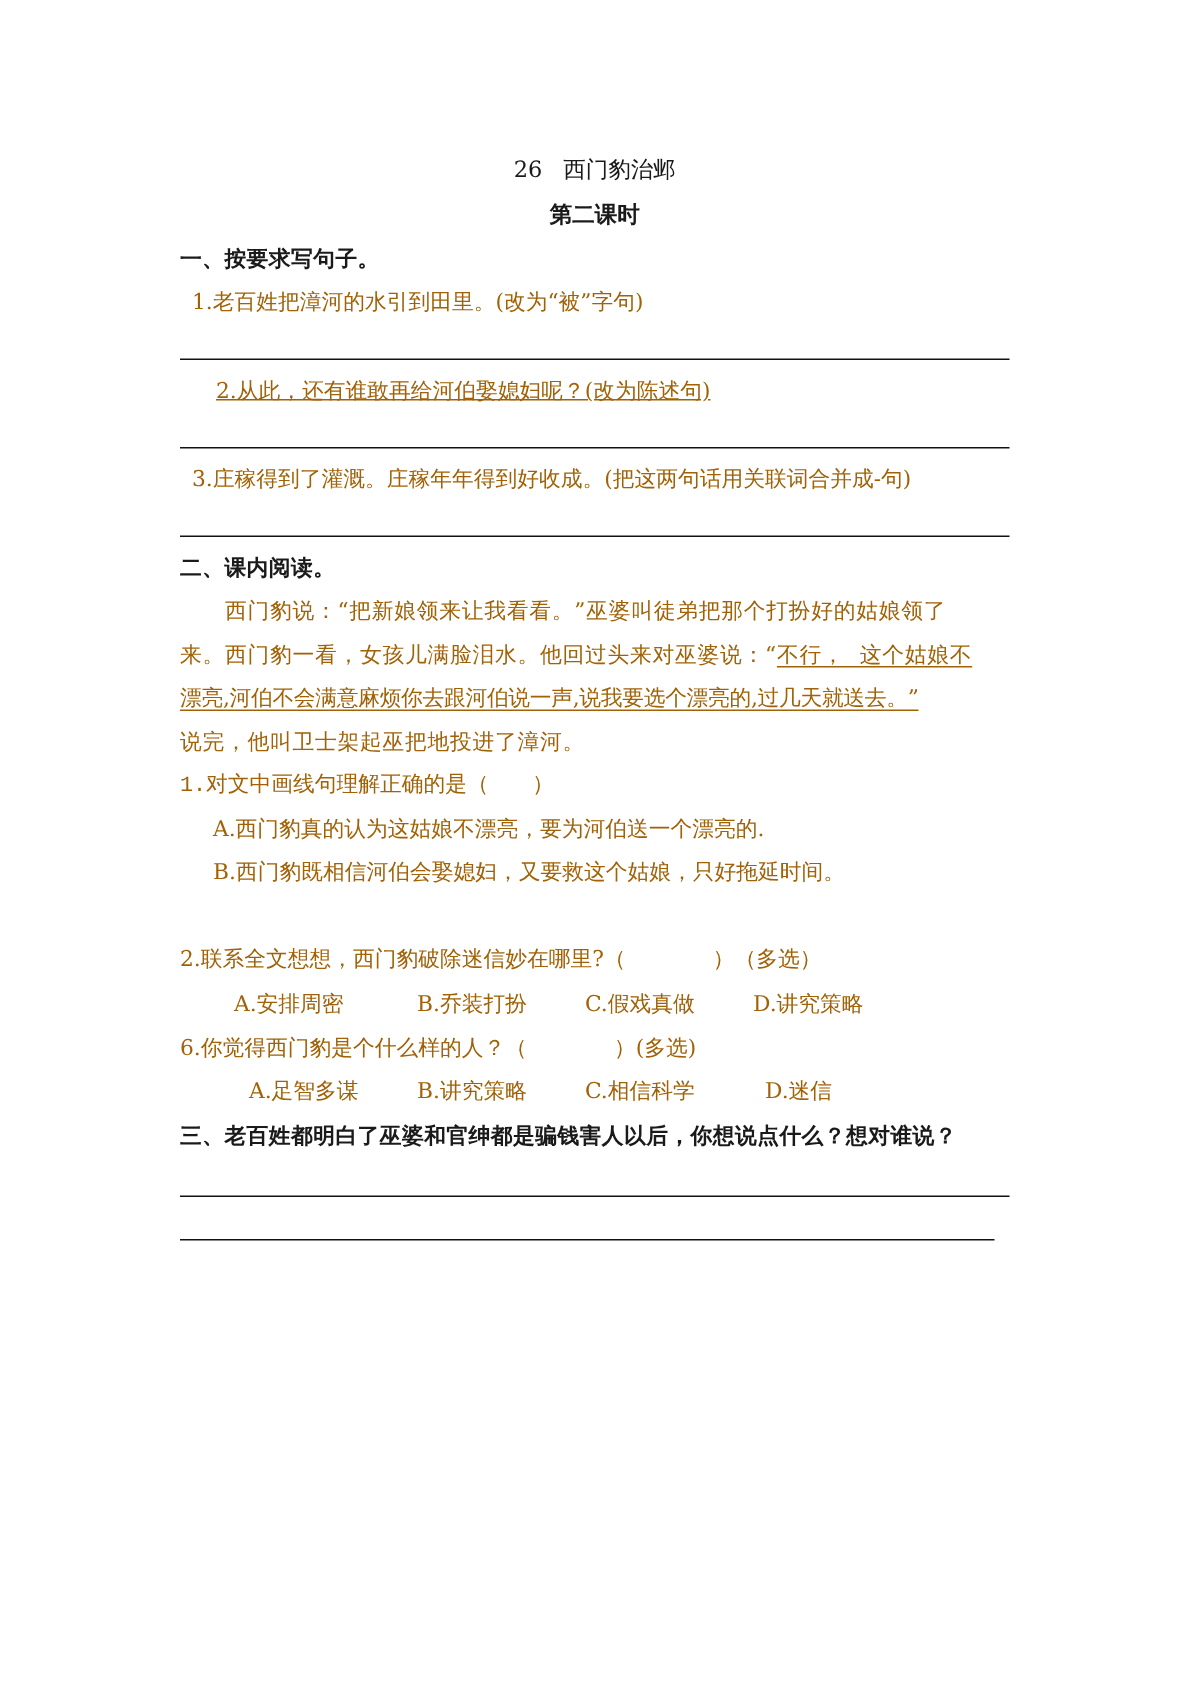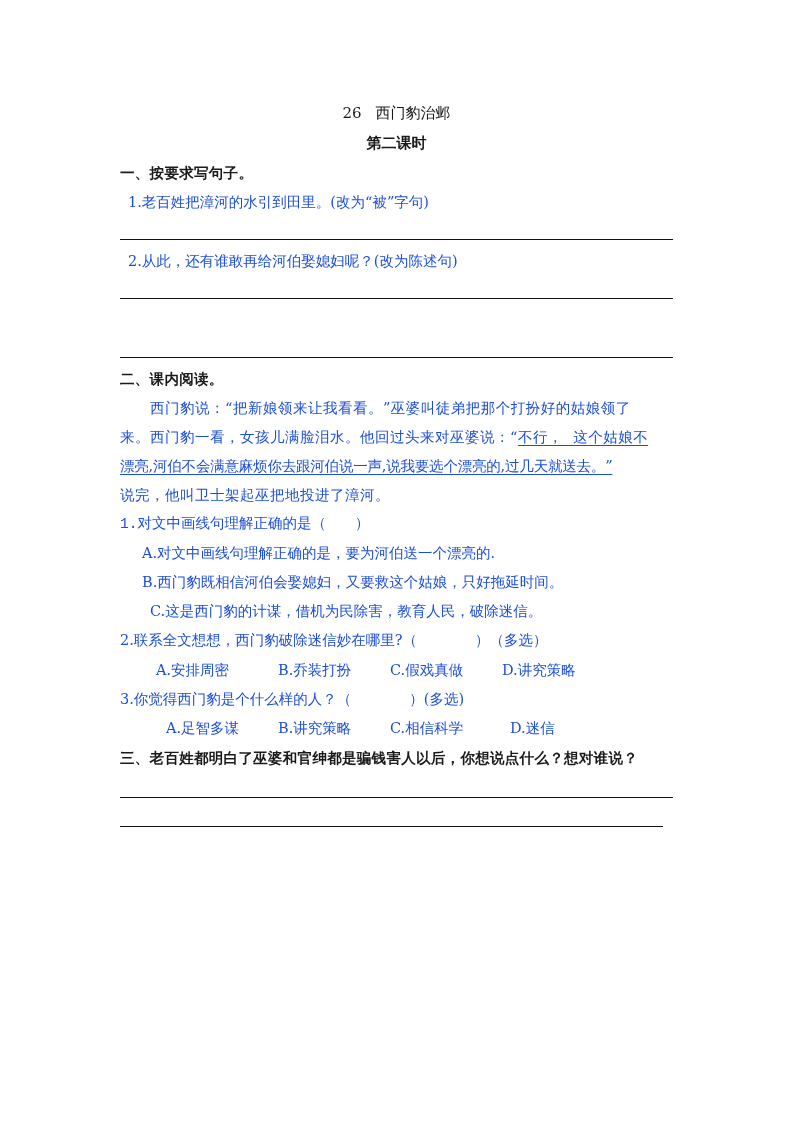--- a/index.html
+++ b/index.html
@@ -39,21 +39,21 @@
       font-weight: bold;
       font-size: 15px;
       font-family: "DejaVu Sans", "Liberation Sans", sans-serif;
     }
     .heading {
       font-weight: bold;
       font-family: "DejaVu Sans", "Liberation Sans", sans-serif;
       font-size: 14.5px;
       letter-spacing: 0.3px;
     }
-    .q { font-size: 14.5px; color: #1d4ed8; }
+    .q { font-size: 14.5px; color: #a16207; }
     .rule {
       position: absolute;
       height: 0;
       border-top: 1.3px solid #111;
     }
     .ul { text-decoration: underline; text-underline-offset: 3px; text-decoration-thickness: 1.3px; }
   </style>
 </head>
 <body>
 
@@ -62,48 +62,48 @@
   <div class="abs title" style="top:103px;">
     <span class="num">26</span><span>西门豹治邺</span>
   </div>
   <div class="abs subtitle" style="top:133px;">第二课时</div>
 
   <div class="abs heading" style="left:120px; top:163px;">一、按要求写句子。</div>
 
   <div class="abs q" style="left:128px; top:192px;">1.老百姓把漳河的水引到田里。(改为“被”字句)</div>
   <div class="rule" style="left:120px; top:239px; width:553px;"></div>
 
-  <div class="abs q" style="left:128px; top:251px;">2.从此，还有谁敢再给河伯娶媳妇呢？(改为陈述句)</div>
+  <div class="abs q" style="left:144px; top:251px;text-decoration:underline;">2.从此，还有谁敢再给河伯娶媳妇呢？(改为陈述句)</div>
   <div class="rule" style="left:120px; top:298px; width:553px;"></div>
 
+  <div class="abs q" style="left:128px; top:310px;">3.庄稼得到了灌溉。庄稼年年得到好收成。(把这两句话用关联词合并成-句)</div>
   <div class="rule" style="left:120px; top:357px; width:553px;"></div>
 
   <div class="abs heading" style="left:120px; top:369px;">二、课内阅读。</div>
 
   <div class="abs q" style="left:150px; top:398px; letter-spacing:0.5px;">西门豹说：“把新娘领来让我看看。”巫婆叫徒弟把那个打扮好的姑娘领了</div>
   <div class="abs q" style="left:120px; top:427px; letter-spacing:0.5px;">
     <span>来。西门豹一看，女孩儿满脸泪水。他回过头来对巫婆说：“</span><span class="ul" style="white-space:pre;">不行，  这个姑娘不</span>
   </div>
   <div class="abs q" style="left:120px; top:485px; letter-spacing:0.5px;">说完，他叫卫士架起巫把地投进了漳河。</div>
   <div class="abs q" style="left:120px; top:456px; letter-spacing:-0.2px;">
     <span class="ul">漂亮,河伯不会满意麻烦你去跟河伯说一声,说我要选个漂亮的,过几天就送去。”</span>
   </div>
 
   <div class="abs q" style="left:120px; top:514px;font-family:Liberation Mono, monospace;">1.对文中画线句理解正确的是（　　）</div>
-  <div class="abs q" style="left:142px; top:543px;">A.对文中画线句理解正确的是，要为河伯送一个漂亮的.</div>
+  <div class="abs q" style="left:142px; top:543px;">A.西门豹真的认为这姑娘不漂亮，要为河伯送一个漂亮的.</div>
   <div class="abs q" style="left:142px; top:572px;">B.西门豹既相信河伯会娶媳妇，又要救这个姑娘，只好拖延时间。</div>
-  <div class="abs q" style="left:150px; top:601px;">C.这是西门豹的计谋，借机为民除害，教育人民，破除迷信。</div>
 
   <div class="abs q" style="left:120px; top:630px;">2.联系全文想想，西门豹破除迷信妙在哪里?（　　　　）（多选）</div>
   <div class="abs q" style="left:156px; top:660px;">A.安排周密</div>
   <div class="abs q" style="left:278px; top:660px;">B.乔装打扮</div>
   <div class="abs q" style="left:390px; top:660px;">C.假戏真做</div>
   <div class="abs q" style="left:502px; top:660px;">D.讲究策略</div>
 
-  <div class="abs q" style="left:120px; top:689px;">3.你觉得西门豹是个什么样的人？（　　　　）(多选)</div>
+  <div class="abs q" style="left:120px; top:689px;">6.你觉得西门豹是个什么样的人？（　　　　）(多选)</div>
   <div class="abs q" style="left:166px; top:718px;">A.足智多谋</div>
   <div class="abs q" style="left:278px; top:718px;">B.讲究策略</div>
   <div class="abs q" style="left:390px; top:718px;">C.相信科学</div>
   <div class="abs q" style="left:510px; top:718px;">D.迷信</div>
 
   <div class="abs heading" style="left:120px; top:748px;">三、老百姓都明白了巫婆和官绅都是骗钱害人以后，你想说点什么？想对谁说？</div>
   <div class="rule" style="left:120px; top:797px; width:553px;"></div>
   <div class="rule" style="left:120px; top:826px; width:543px;"></div>
 
 </div>

